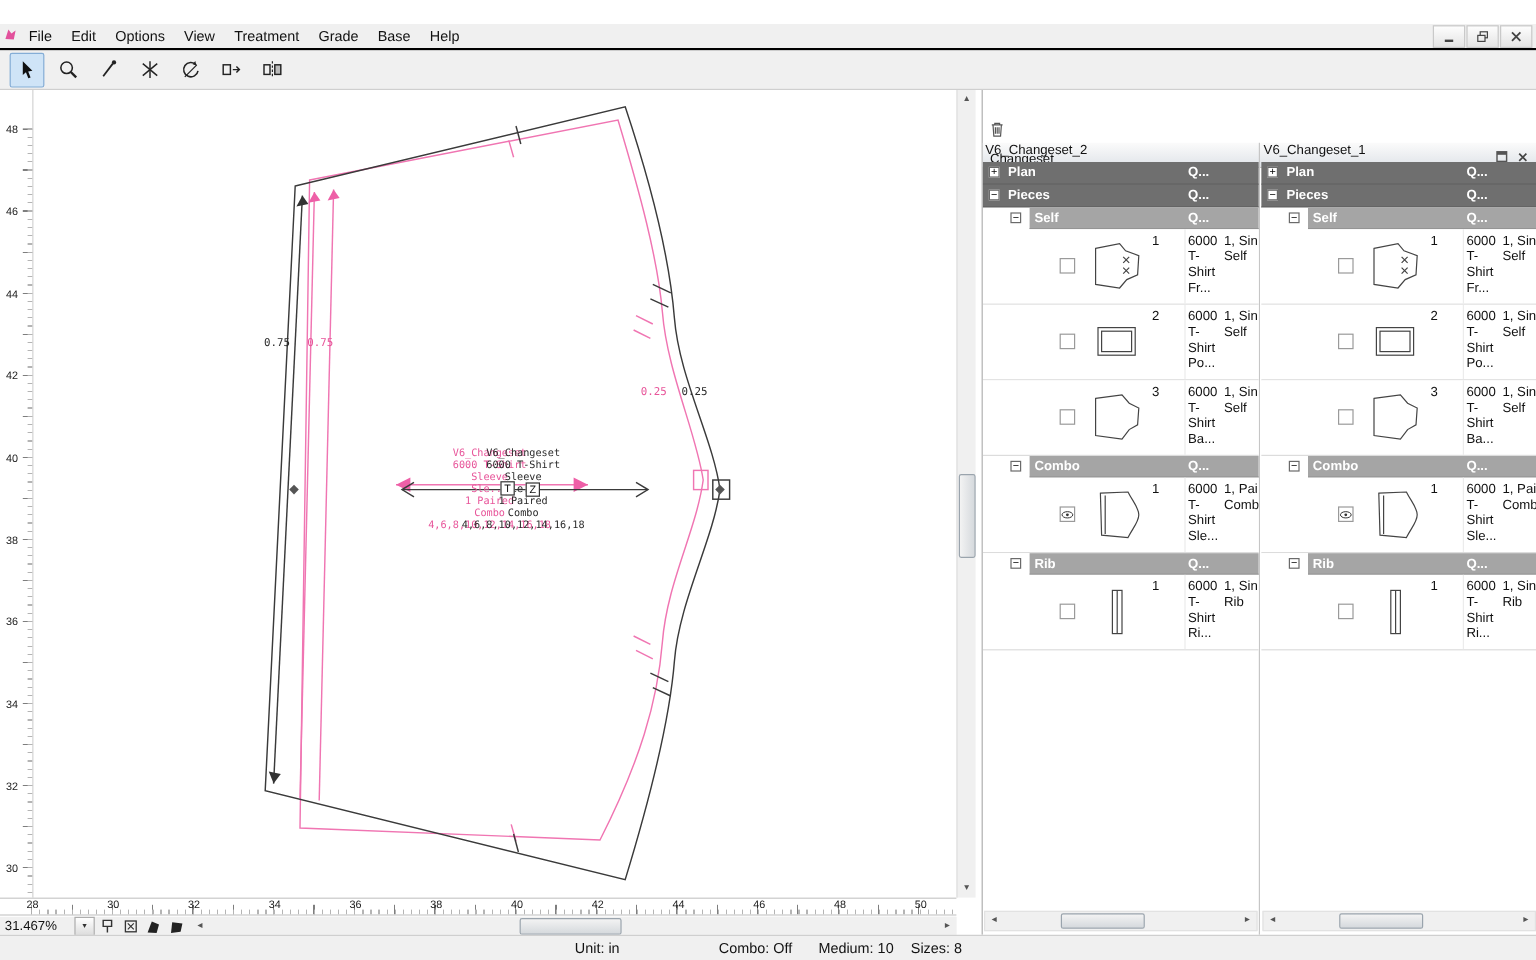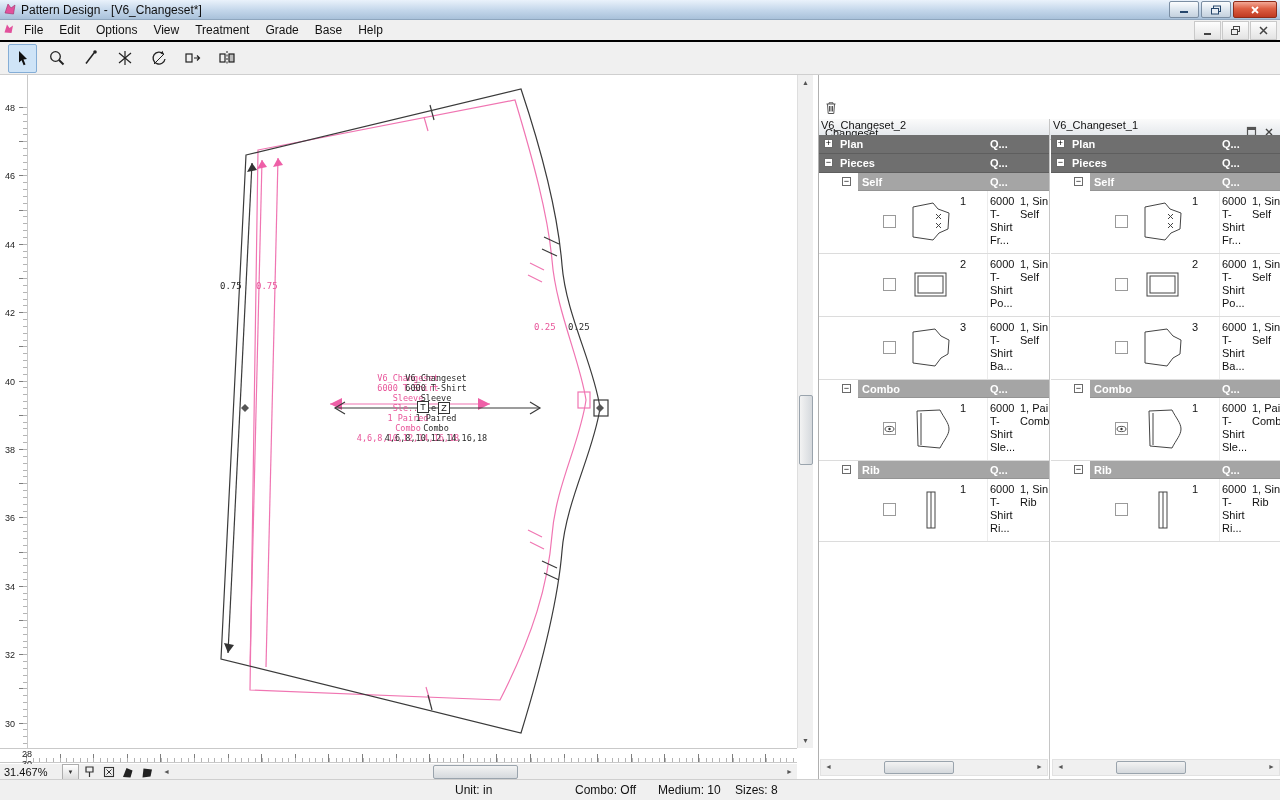--- a/index.html
+++ b/index.html
@@ -59,21 +59,21 @@
   .sarrow.up{top:0;} .sarrow.down{bottom:0;}
   .vthumb{position:absolute;left:1px;width:12px;top:320px;height:68px;background:linear-gradient(90deg,#f3f3f3,#d5d9dd);border:1px solid #9aa4ad;border-radius:2px;}
 
   .hruler{position:absolute;left:0;top:673px;width:797px;height:15px;border-top:1px solid #c9c9c9;border-bottom:1px solid #c9c9c9;
     font-size:9px;color:#222;display:flex;padding-left:22px;box-sizing:border-box;
     background-image:
       repeating-linear-gradient(to right,#b4b4b4 0 1px,transparent 1px 6.73px),
       repeating-linear-gradient(to right,#7e7e7e 0 1px,transparent 1px 33.6px);
     background-size:100% 4px,100% 8px;
     background-position:left 26px bottom 0,left 26px bottom 0;
-    background-repeat:no-repeat,no-repeat;flex-direction:column;}
+    background-repeat:no-repeat,no-repeat;}
   .hr-num{width:67.3px;flex:none;}
 
   .bottomrow{position:absolute;left:0;top:689px;width:797px;height:15px;background:#f0f0f0;display:flex;align-items:center;}
   .zoom-label{font-size:11px;color:#111;padding-left:4px;width:58px;}
   .zoom-drop{width:15px;height:14px;border:1px solid #adadad;background:linear-gradient(#fff,#ddd);font-size:6px;color:#333;
     display:flex;align-items:center;justify-content:center;}
   .bicon{width:17px;height:15px;display:flex;align-items:center;justify-content:center;margin-left:2px;}
   .hscroll{flex:1;height:15px;position:relative;margin-left:4px;background:#f0f0f0;}
   .harrow{position:absolute;top:0;width:15px;height:15px;font-size:7px;color:#555;display:flex;align-items:center;justify-content:center;}
   .harrow.l{left:0;} .harrow.r{right:0;}
@@ -107,54 +107,28 @@
   .pindex{position:absolute;left:141px;top:4px;}
   .pname{position:absolute;left:171px;top:4px;width:26px;line-height:13px;word-wrap:break-word;}
   .pqty{position:absolute;left:201px;top:4px;width:30px;line-height:13px;word-wrap:break-word;}
   .pcol-scroll{position:absolute;left:1px;bottom:3px;width:226px;height:15px;background:#f0f0f0;border:1px solid #e2e2e2;}
   .pcol-scroll .harrow{height:13px;}
   .pthumb2{position:absolute;left:28%;width:30%;top:1px;height:11px;background:linear-gradient(#f3f3f3,#d5d9dd);border:1px solid #9aa4ad;border-radius:2px;}
 
   
   .statusbar{position:absolute;left:0;bottom:0;width:1280px;height:21px;background:#f0f0f0;border-top:1px solid #cfcfcf;
     font-size:12px;color:#111;box-sizing:border-box;}
-  .statusbar span{position:absolute;top:3px;}
+  .statusbar span{position:absolute;top:3px;margin-left:24px;}
   .st-unit{left:455px;} .st-grid{left:575px;} .st-medium{left:658px;} .st-sizes{left:735px;}
 </style>
 </head>
 <body>
 
 <div id="app">
 
-  <div class="titlebar">
-    <span>
-      <svg width="13" height="13" viewBox="0 0 13 13">
-          <path d="M2 11 L5 2 L8 6 L12 3 L10.5 12 Z" fill="#e2519c" stroke="#9c2f69" stroke-width="0.6"></path>
-        </svg>
-    </span>
-    <span class="title">Pattern Design - [V6_Changeset*]</span>
-    <div class="winbtns">
-      <div class="wbtn">
-        <svg width="10" height="9" viewBox="0 0 10 9">
-            <rect x="1" y="6" width="8" height="2" fill="#26466b"></rect>
-          </svg>
-      </div>
-      <div class="wbtn">
-        <svg width="12" height="10" viewBox="0 0 12 10">
-            <rect x="3.5" y="1" width="7" height="5.5" fill="none" stroke="#26466b"></rect>
-            <rect x="1.5" y="3.5" width="7" height="5.5" fill="#e8eef5" stroke="#26466b"></rect>
-          </svg>
-      </div>
-      <div class="wbtn close">
-        <svg width="10" height="10" viewBox="0 0 10 10">
-            <path d="M2 2 L8 8 M8 2 L2 8" stroke="#fff" stroke-width="1.8"></path>
-          </svg>
-      </div>
-    </div>
-  </div>
 
   <div class="menubar">
     <span style="margin-right:2px;">
       <svg width="11" height="11" viewBox="0 0 11 11">
           <path d="M1.5 9.5 L4 1.5 L6.5 5 L10 2.5 L8.5 10 Z" fill="#e2519c"></path>
         </svg>
     </span>
 
       <span class="menu-item">File</span>
 

